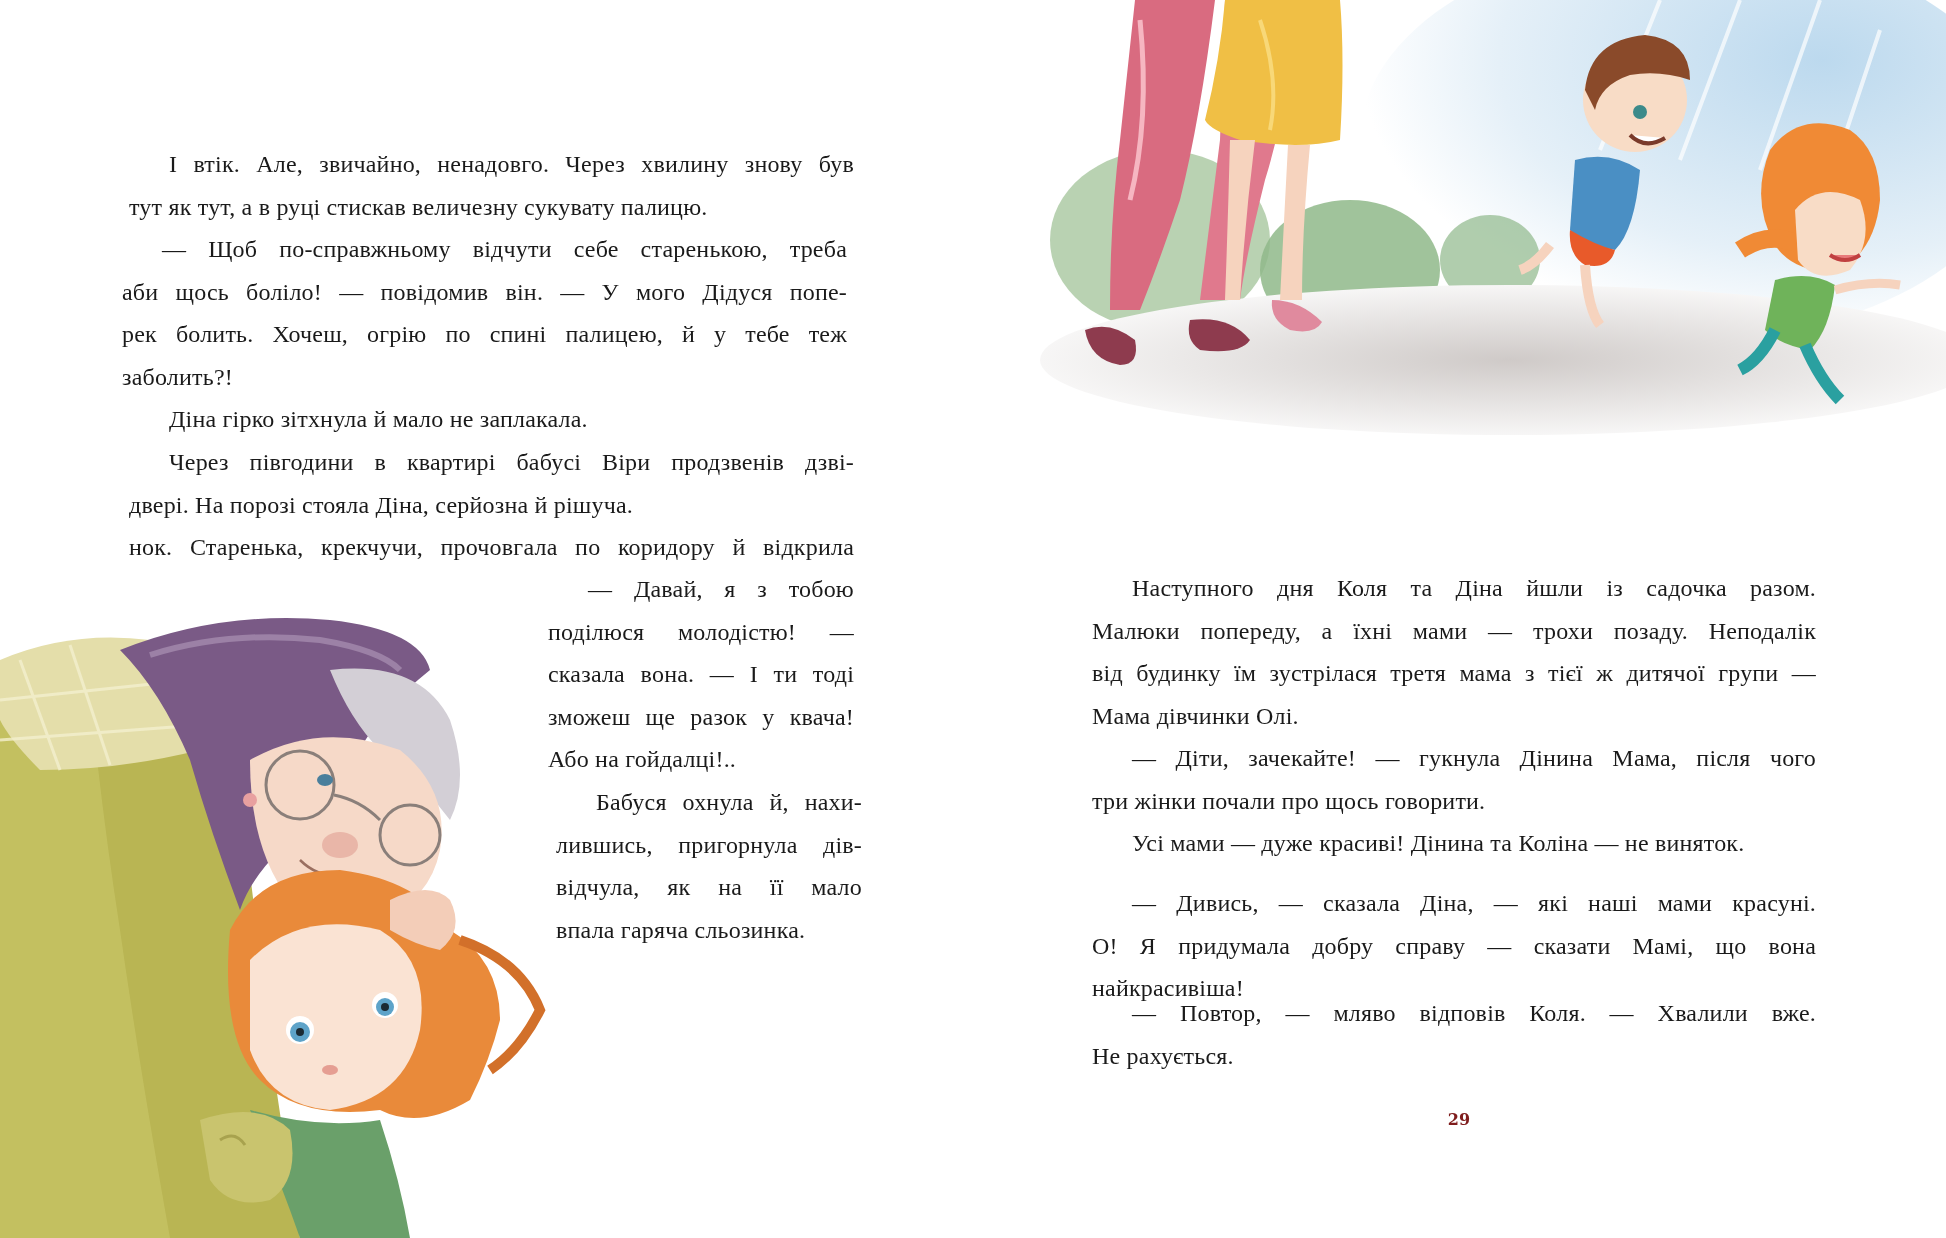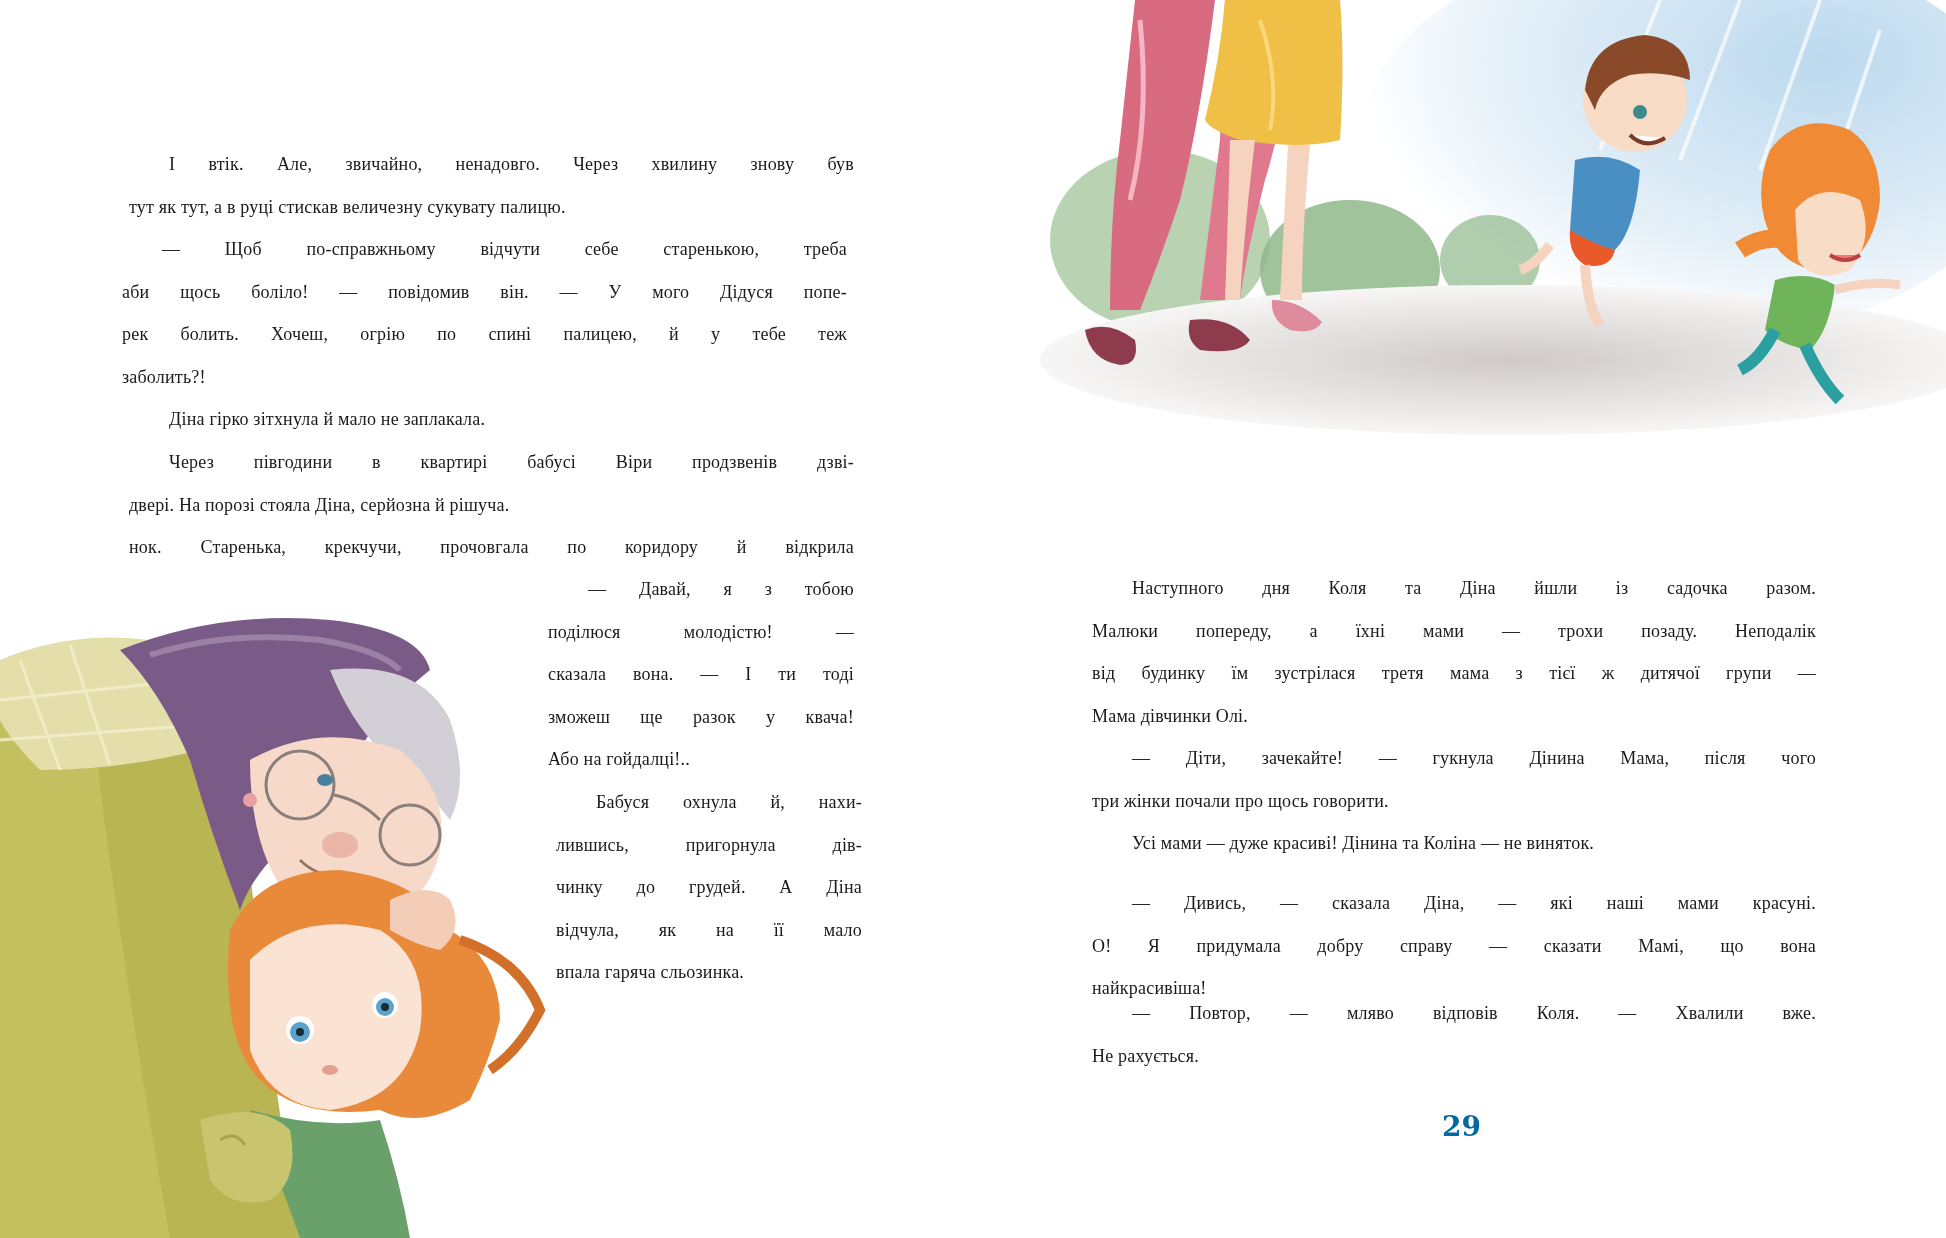--- a/index.html
+++ b/index.html
@@ -8,38 +8,38 @@
       background: #ffffff;
       font-family: "Liberation Serif", "DejaVu Serif", serif;
       color: #1a1a1a;
     }
     .page { position: absolute; top: 0; height: 1238px; }
     .page-left { left: 0; width: 973px; }
     .page-right { left: 973px; width: 973px; }
 
     .para {
       position: absolute;
-      font-size: 18px;
+      font-size: 24px;
       line-height: 42.5px;
       text-align: justify;
       text-align-last: left;
       margin: 0;
       letter-spacing: 0.2px;
     }
     .line { display: block; text-align: justify; text-align-last: justify; white-space: nowrap; }
     .line.last { text-align-last: left; }
     .line.indent-line { padding-left: 40px; }
     .page-number {
       position: absolute;
       left: 1442px; top: 1110px; width: 34px;
       font-family: "DejaVu Serif", serif;
       font-weight: bold;
-      font-size: 28px;
+      font-size: 16px;
       text-align: center;
-      color: #0369a1;
+      color: #7f1d1d;
     }
 
     
     .illus { position: absolute; overflow: hidden; }
     .illus-mothers {
       left: 1040px; top: 0; width: 906px; height: 450px;
     }
     .illus-grandma {
       left: 0; top: 600px; width: 620px; height: 638px;
     }
@@ -75,21 +75,20 @@
     <span class="line indent-line">— Давай, я з тобою</span>
     <span class="line">поділюся молодістю! —</span>
     <span class="line">сказала вона. — І ти тоді</span>
     <span class="line">зможеш ще разок у квача!</span>
     <span class="line last">Або на гойдалці!..</span>
   </div>
 
   <div class="para" style="left:548px; top:781px; width:306px;margin-left:8px;">
     <span class="line indent-line">Бабуся охнула й, нахи-</span>
     <span class="line">лившись, пригорнула дів-</span>
-    <span class="line">чинку до грудей. А Діна</span>
     <span class="line">відчула, як на її мало</span>
     <span class="line last">впала гаряча сльозинка.</span>
   </div>
 
   <div class="illus illus-grandma">
     <svg width="620" height="638" viewBox="0 0 620 638" xmlns="http://www.w3.org/2000/svg">
 
       <path d="M0 80 Q60 50 140 40 Q200 60 230 140 Q250 260 260 360 Q270 460 300 638 L0 638 Z" fill="#b9b553"></path>
       <path d="M0 120 Q40 100 90 90 Q100 200 120 330 Q140 470 170 638 L0 638 Z" fill="#c8c466" opacity="0.7"></path>
 

